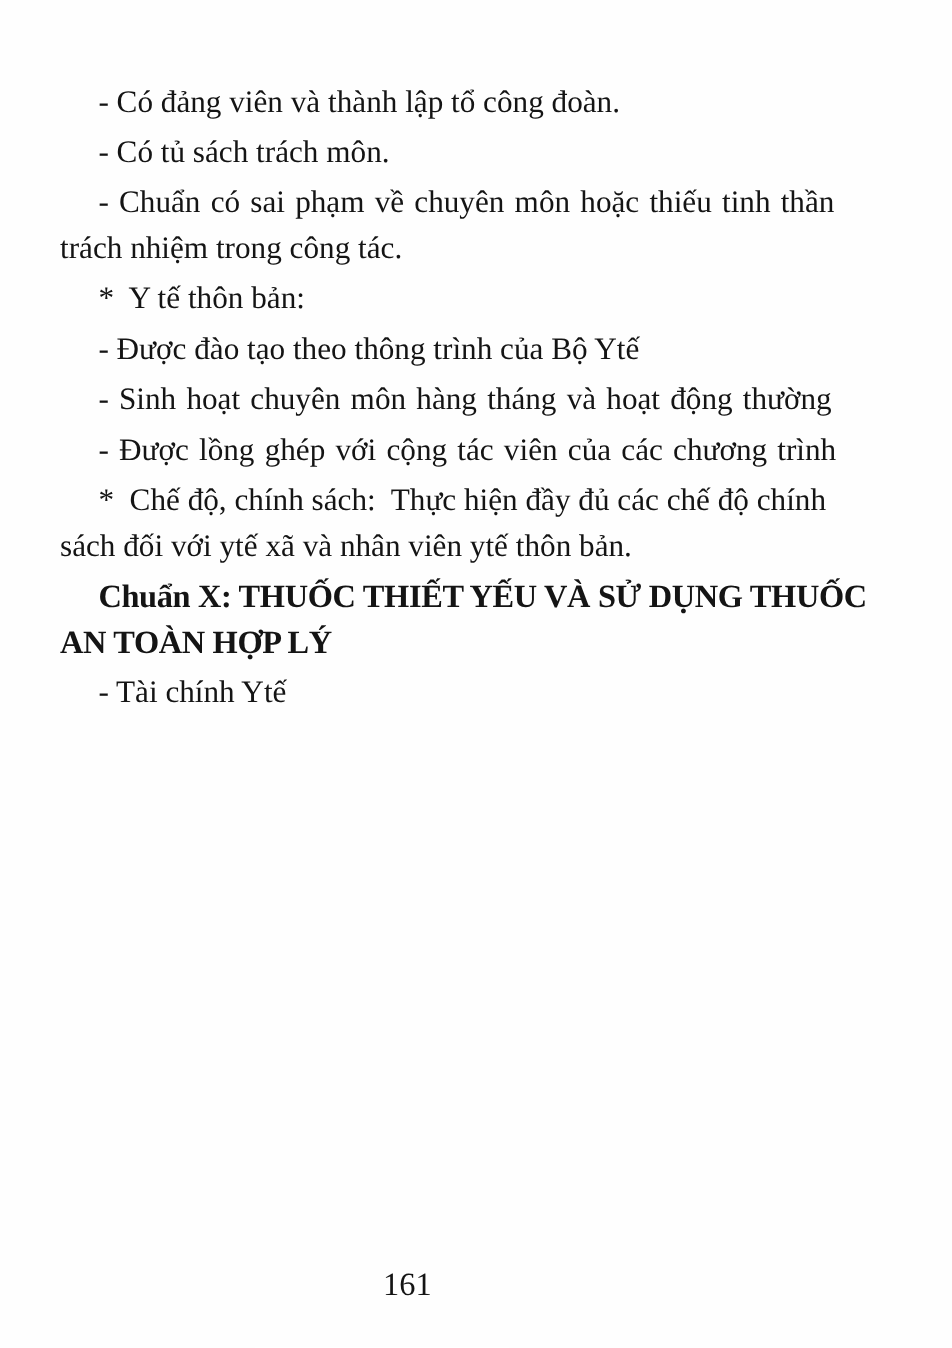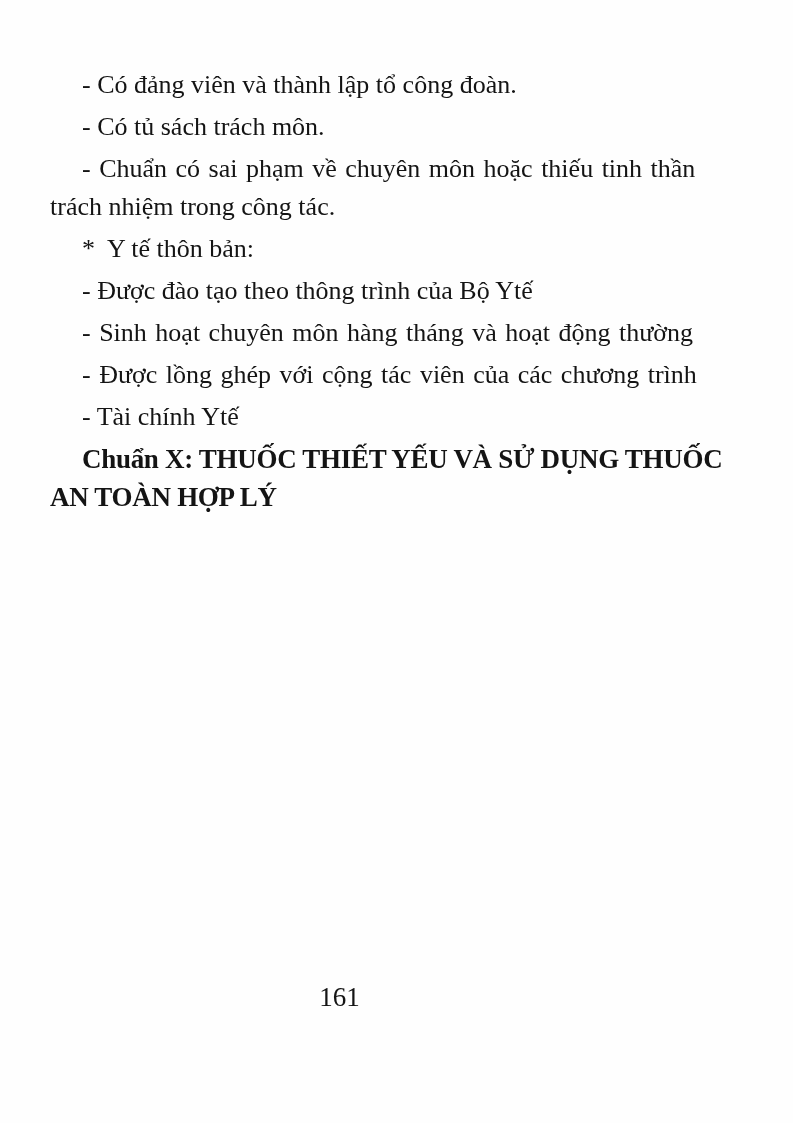--- a/index.html
+++ b/index.html
@@ -42,21 +42,21 @@
   .line.justified {
     word-spacing: 2px;
   }
   .heading .line {
     font-weight: 700;
     font-size: 27px;
     letter-spacing: -0.3px;
   }
   .page-number {
     position: absolute;
-    top: 978px;
+    top: 1051px;
     left: 0;
     width: 679px;
     text-align: center;
     font-size: 27px;
     line-height: 38px;
     color: #141414;
   }
 </style>
 </head>
 <body>
@@ -87,29 +87,33 @@
     </div>
 
     <div class="block">
       <div class="line indent justified">- Sinh hoạt chuyên môn hàng tháng và hoạt động thường</div>
     </div>
 
     <div class="block">
       <div class="line indent justified">- Được lồng ghép với cộng tác viên của các chương trình</div>
     </div>
 
+    <div class="block">
+      <div class="line indent">*  Chế độ, chính sách:  Thực hiện đầy đủ các chế độ chính</div>
+      <div class="line">sách đối với ytế xã và nhân viên ytế thôn bản.</div>
+    </div>
 
 
-
-    <div class="block">
-      <div class="line indent">- Tài chính Ytế</div>
-    </div>
 
     <div class="block heading">
       <div class="line indent">Chuẩn X: THUỐC THIẾT YẾU VÀ SỬ DỤNG THUỐC</div>
       <div class="line">AN TOÀN HỢP LÝ</div>
+    </div>
+
+    <div class="block">
+      <div class="line indent">- Tài chính Ytế</div>
     </div>
 
   </div>
 
   <div class="page-number">161</div>
 
 </div>
 
 </body></html>

